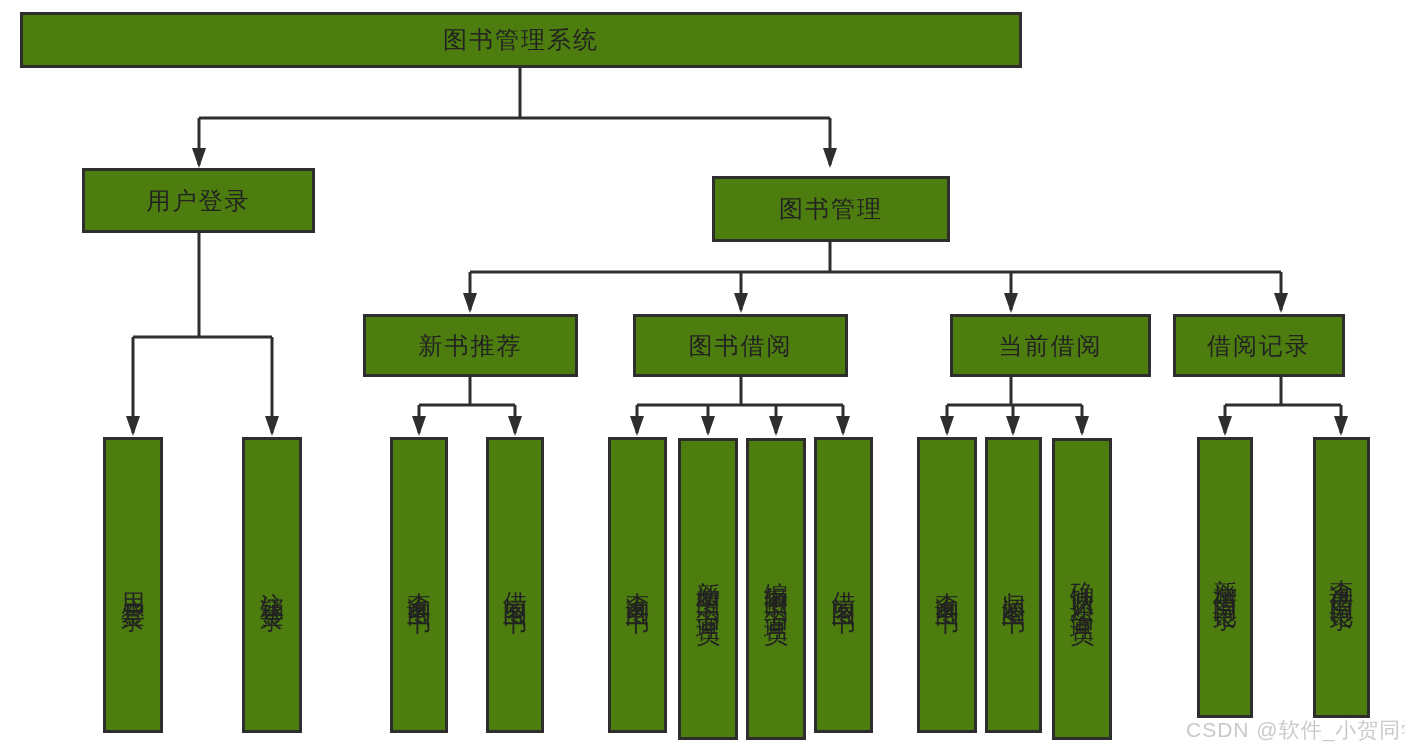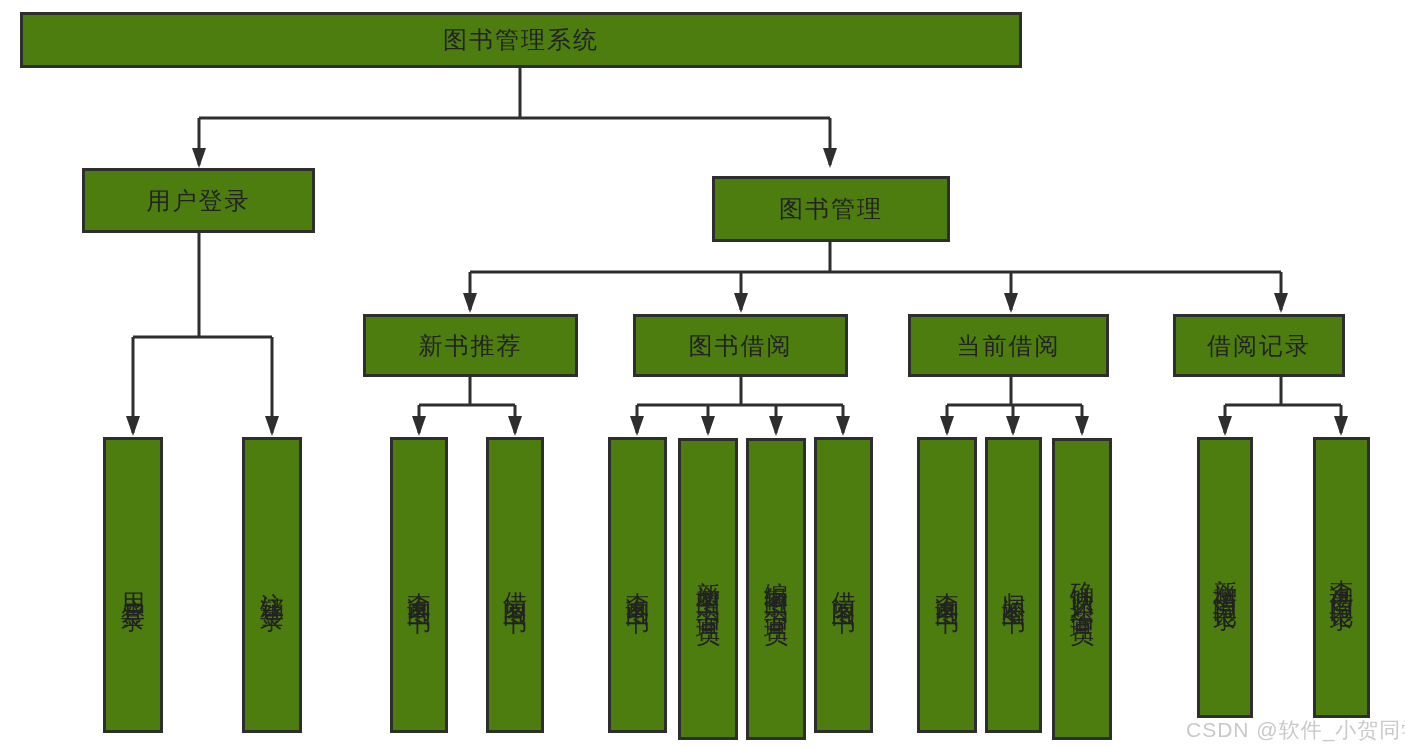--- a/index.html
+++ b/index.html
@@ -52,21 +52,21 @@
     white-space: nowrap;
   }
   
   #n-root { left: 20px;  top: 12px;  width: 1002px; height: 56px; }
   
   #n-l1a  { left: 82px;  top: 168px; width: 233px;  height: 65px; }
   #n-l1b  { left: 712px; top: 168px; width: 238px;  height: 66px; margin-top: 8px; }
   
   #n-l2a  { left: 363px; top: 314px; width: 215px;  height: 63px; }
   #n-l2b  { left: 633px; top: 314px; width: 215px;  height: 63px; }
-  #n-l2c  { left: 908px; top: 314px; width: 201px;  height: 63px; align-items: center; }
+  #n-l2c  { left: 950px; top: 314px; width: 201px;  height: 63px; align-items: center; }
   #n-l2d  { left: 1173px;top: 314px; width: 172px;  height: 63px; }
   
   #n-f1  { left: 103px;  top: 437px; width: 60px; height: 296px; }
   #n-f2  { left: 242px;  top: 437px; width: 60px; height: 296px; }
   #n-f3  { left: 390px;  top: 437px; width: 58px; height: 296px; }
   #n-f4  { left: 486px;  top: 437px; width: 58px; height: 296px; }
   #n-f5  { left: 608px;  top: 437px; width: 59px; height: 296px; }
   #n-f6  { left: 678px;  top: 438px; width: 60px; height: 302px; }
   #n-f7  { left: 746px;  top: 438px; width: 60px; height: 302px; }
   #n-f8  { left: 814px;  top: 437px; width: 59px; height: 296px; }

